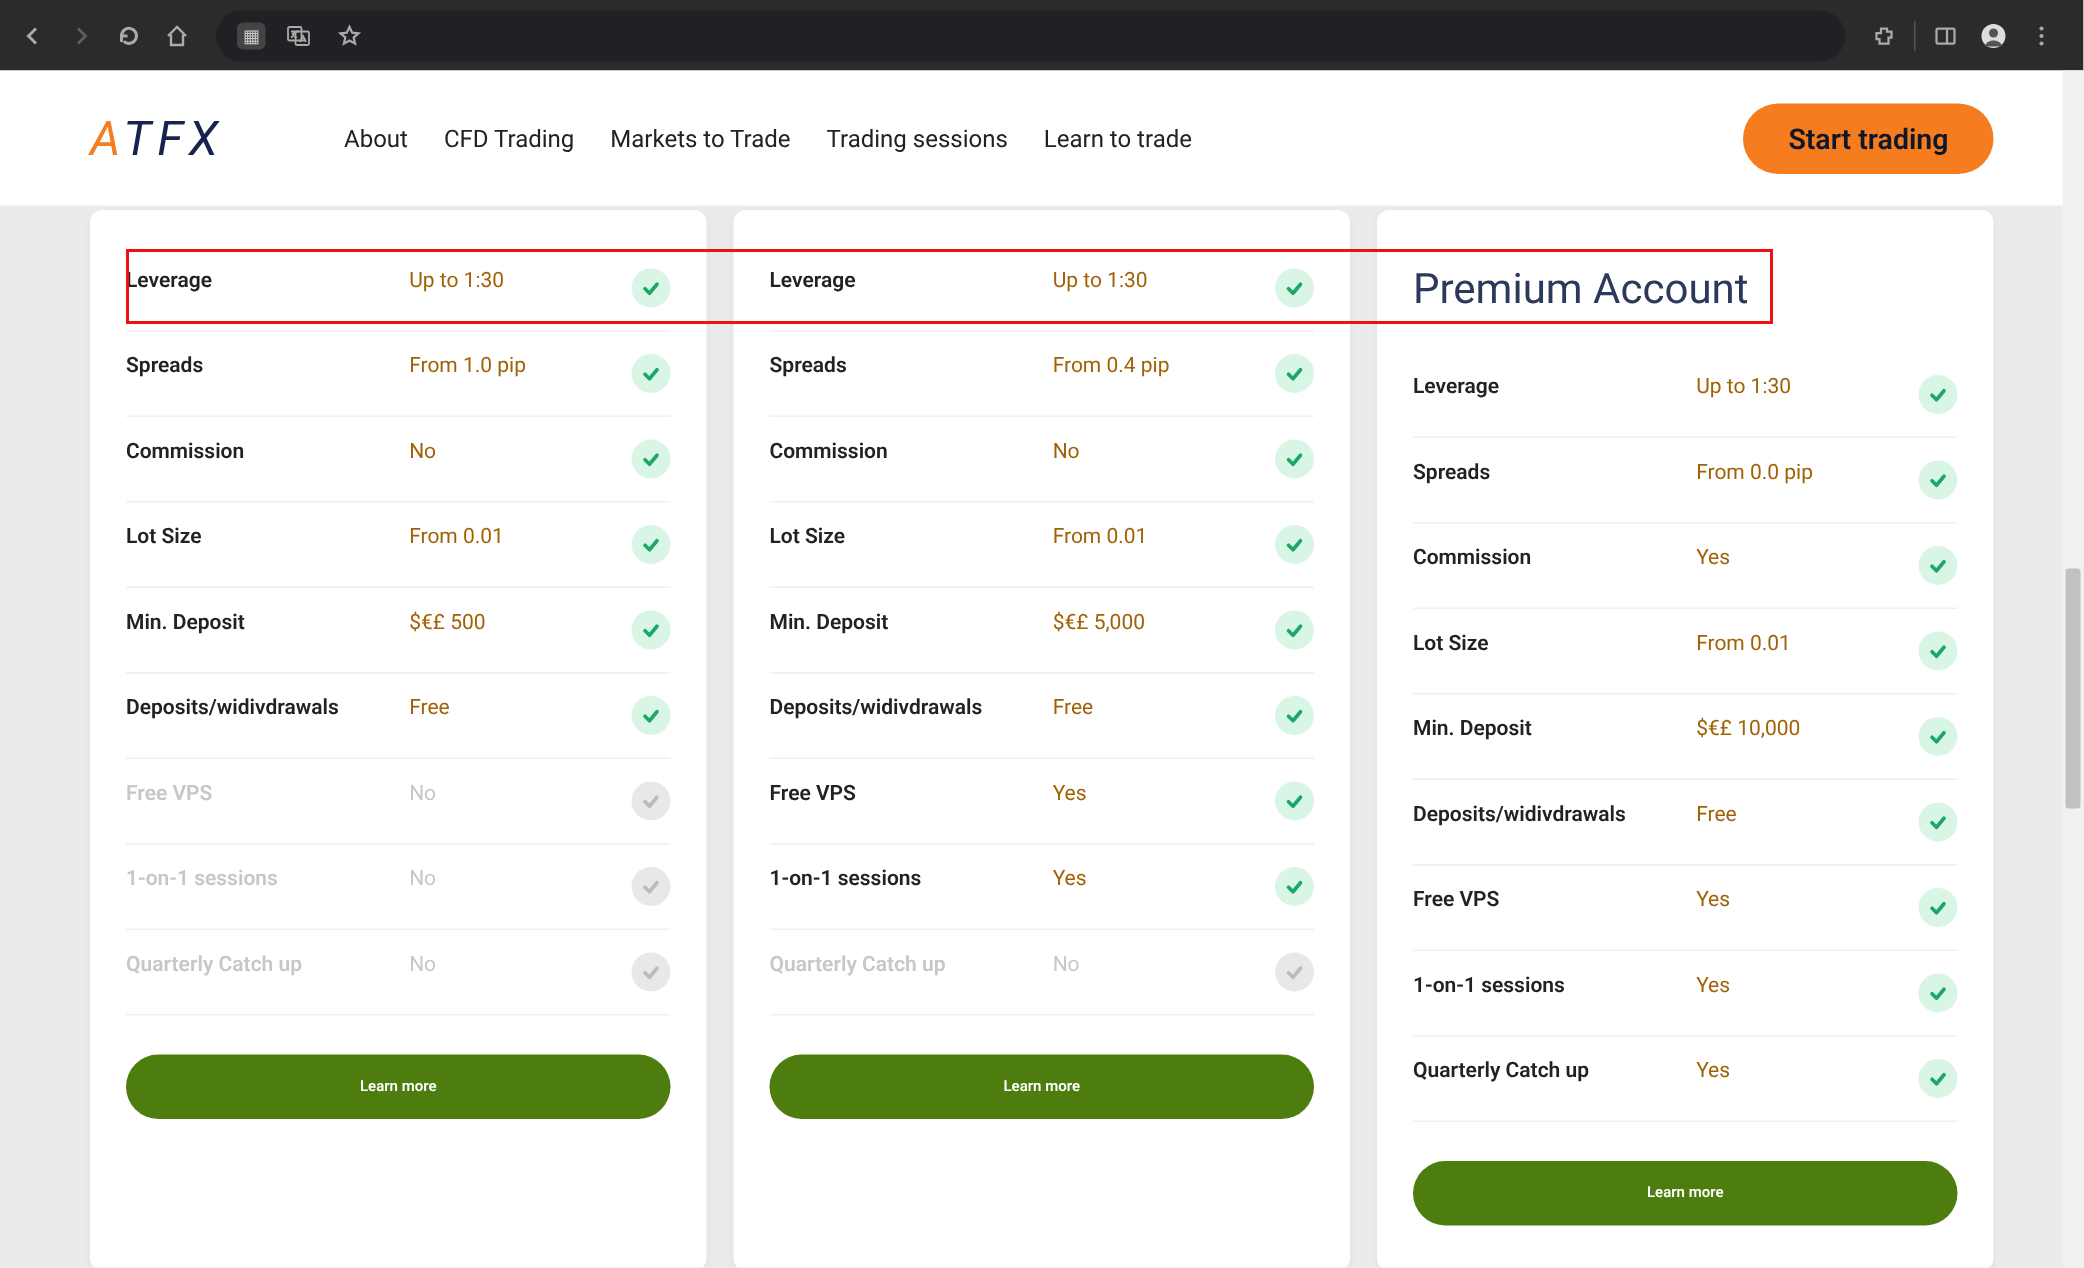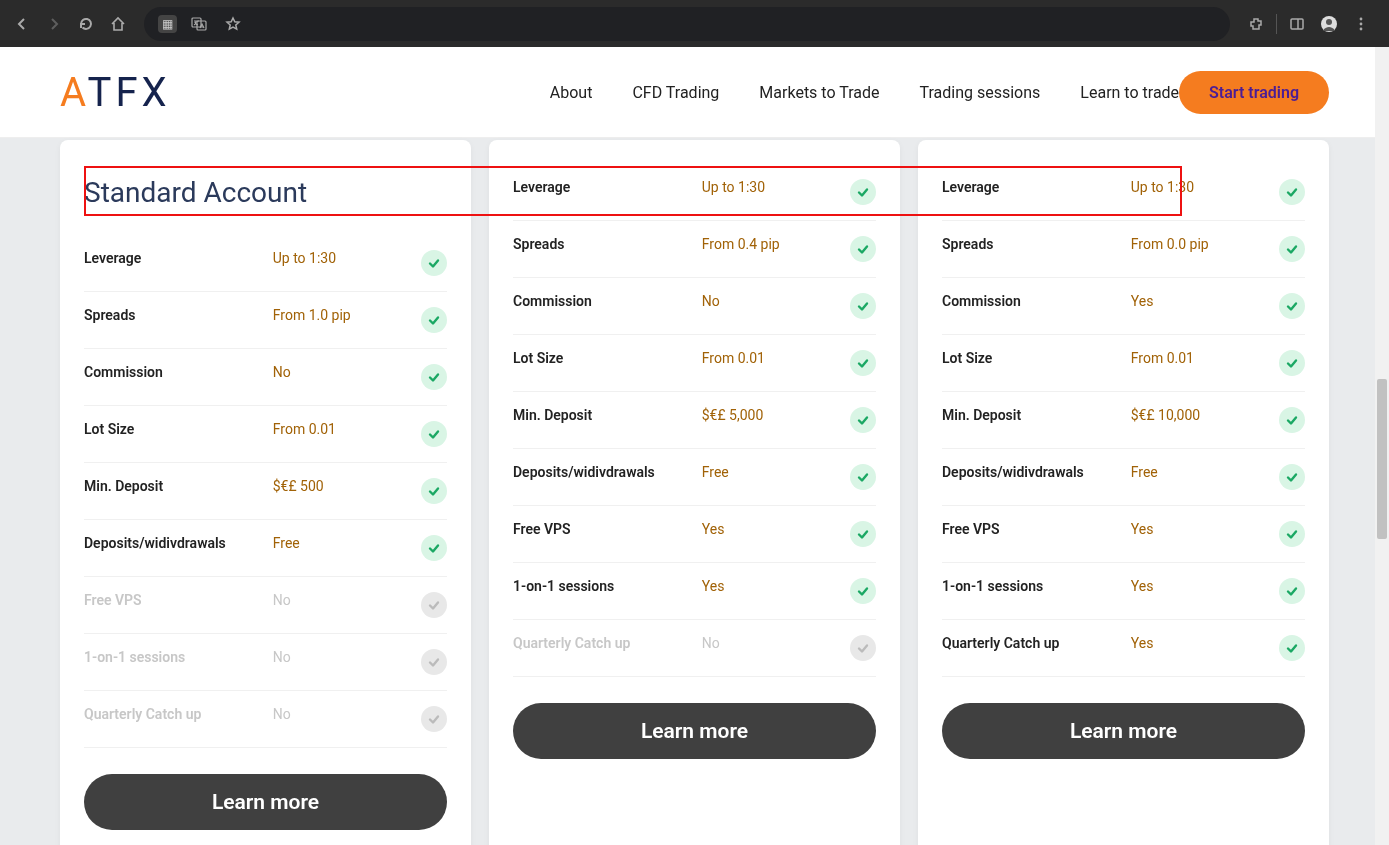--- a/index.html
+++ b/index.html
@@ -44,36 +44,37 @@
   
   .page {
     background: #fff;
     height: 91px;
     border-bottom: 1px solid #eee;
     display: flex;
     align-items: center;
     padding: 0 60px;
   }
   .logo {
-    font-size: 40px;
+    font-size: 32px;
     font-weight: 400;
     letter-spacing: 4px;
     color: #15234d;
     margin-right: 80px;
+    font-style: italic;
   }
   .logo .a { color: #f57c1f; }
-  .nav { display: flex; gap: 40px; flex: 1; justify-content: flex-end; }
+  .nav { display: flex; gap: 24px; flex: 1; }
   .nav-item { color: #222; font-size: 16px; cursor: pointer; }
   .cta {
     background: #f57c1f;
-    color: #4c1d95;
+    color: #0f172a;
     padding: 12px 30px;
     border-radius: 26px;
     font-weight: 600;
-    font-size: 16px;
+    font-size: 19px;
     cursor: pointer;
   }
 
   .content {
     background: #e9ebed;
     padding: 2px 60px 20px 60px;
     height: calc(845px - 47px - 91px);
     position: relative;
   }
   .cards {
@@ -107,27 +108,27 @@
   .feat-icon {
     width: 26px; height: 26px; border-radius: 50%;
     display: flex; align-items: center; justify-content: center;
     font-size: 14px; font-weight: bold;
   }
   .feat-icon.yes { background: #d9f5e5; color: #1ba864; }
   .feat-icon.no  { background: #e8e8e8; color: #bbb; }
   .feature-row.disabled .feat-label,
   .feature-row.disabled .feat-value { color: #c7c7c7; }
   .learn-btn {
-    background: #404040;
+    background: #4d7c0f;
     color: #fff;
     text-align: center;
     padding: 16px;
     border-radius: 30px;
     font-weight: 600;
-    font-size: 21px;
+    font-size: 10px;
     margin-top: 26px;
     cursor: pointer;
   }
 
   
   .highlight-rect {
     position: absolute;
     border: 2px solid #e11;
     pointer-events: none;
   }
@@ -227,21 +228,20 @@
     <span class="nav-item">Markets to Trade</span>
     <span class="nav-item">Trading sessions</span>
     <span class="nav-item">Learn to trade</span>
   </div>
   <div class="cta">Start trading</div>
 </div>
 
 <div class="content">
   <div class="cards" id="cards">
       <div class="card">
-        <h2>Standard Account</h2>
         <div class="feature-row">
           <div class="feat-label">Leverage</div>
           <div class="feat-value">Up to 1:30</div>
           <div class="feat-icon yes">
             <svg width="14" height="14" viewBox="0 0 14 14" fill="none" stroke="currentColor" stroke-width="2.4" stroke-linecap="round" stroke-linejoin="round">
               <path d="M3 7.5 L6 10.5 L11 4.5"></path>
             </svg>
           </div>
         </div>
         <div class="feature-row">
@@ -396,20 +396,21 @@
           <div class="feat-value">No</div>
           <div class="feat-icon no">
             <svg width="14" height="14" viewBox="0 0 14 14" fill="none" stroke="currentColor" stroke-width="2.4" stroke-linecap="round" stroke-linejoin="round">
               <path d="M3 7.5 L6 10.5 L11 4.5"></path>
             </svg>
           </div>
         </div>
         <div class="learn-btn">Learn more</div>
       </div>
       <div class="card">
+        <h2>Premium Account</h2>
         <div class="feature-row">
           <div class="feat-label">Leverage</div>
           <div class="feat-value">Up to 1:30</div>
           <div class="feat-icon yes">
             <svg width="14" height="14" viewBox="0 0 14 14" fill="none" stroke="currentColor" stroke-width="2.4" stroke-linecap="round" stroke-linejoin="round">
               <path d="M3 7.5 L6 10.5 L11 4.5"></path>
             </svg>
           </div>
         </div>
         <div class="feature-row">

